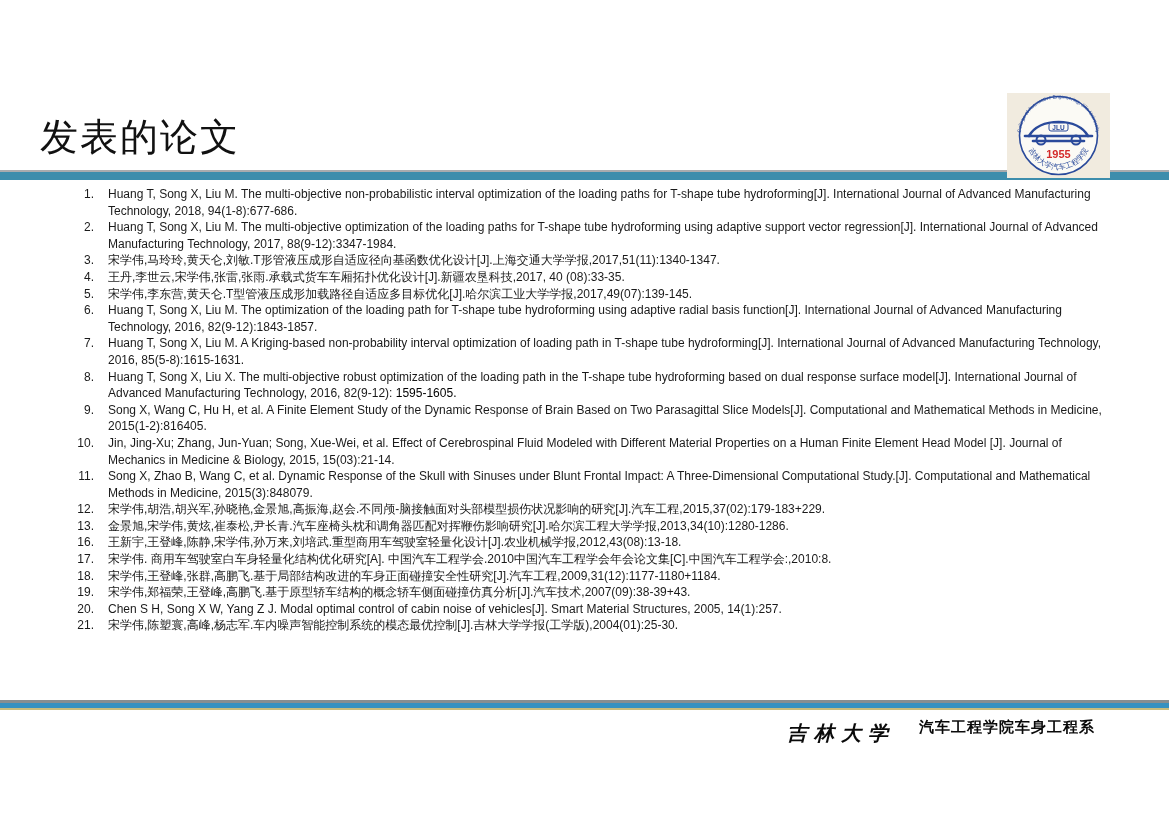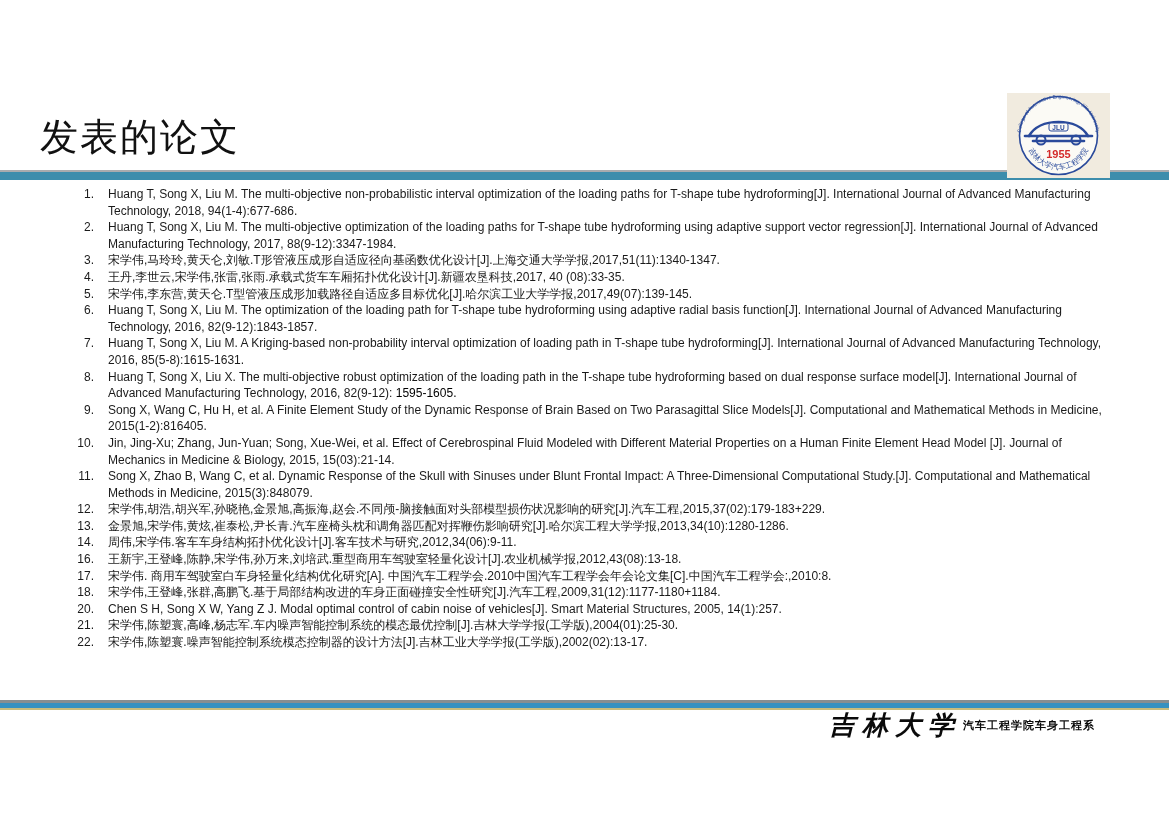--- a/index.html
+++ b/index.html
@@ -28,24 +28,24 @@
   .muted{color:#000000;}
   .divider-bottom{position:absolute;left:0;top:700px;width:1169px;height:10px;}
   .divider-bottom .gray{position:absolute;left:0;top:0;width:100%;height:3px;background:#878e90;}
   .divider-bottom .blue{position:absolute;left:0;top:3px;width:100%;height:5px;background:#3691c0;}
   .divider-bottom .olive{position:absolute;left:0;top:8px;width:100%;height:2px;background:#c9bc7c;}
   .footer{
     position:absolute;right:74px;top:708px;display:flex;align-items:center;
   }
   .calligraphy{
     font-family:"DejaVu Serif",serif;font-style:italic;font-weight:bold;
-    font-size:26px;letter-spacing:7px;color:#0a0a0a;
+    font-size:20px;letter-spacing:7px;color:#0a0a0a;margin-top:12px;
   }
   .dept{
-    font-size:11px;font-weight:bold;letter-spacing:1px;color:#0a0a0a;margin-left:2px;
+    font-size:15px;font-weight:bold;letter-spacing:1px;color:#0a0a0a;margin-left:24px;
   }
 </style>
 </head>
 <body>
 
 <div class="slide">
 
   <div class="page-title">发表的论文</div>
 
   <div class="logo-box">
@@ -77,21 +77,21 @@
   </div>
 
   <div class="divider-top">
     <div class="gray"></div>
       <div class="teal"></div>
   </div>
 
   <div class="paper-list">
       <div class="paper-row">
         <span class="num">1.</span>
-        <span class="txt">Huang T, Song X, Liu M. The multi-objective non-probabilistic interval optimization of the loading paths for T-shape tube hydroforming[J]. International Journal of Advanced Manufacturing Technology, 2018, 94(1-4):677-686.</span>
+        <span class="txt">Huang T, Song X, Liu M. The multi-objective non-probabilistic interval optimization of the loading paths for T-shape tube hydroforming[J]. International Journal of Advanced Manufacturing Technology, 2018, 94(1-8):677-686.</span>
       </div>
       <div class="paper-row">
         <span class="num">2.</span>
         <span class="txt">Huang T, Song X, Liu M. The multi-objective optimization of the loading paths for T-shape tube hydroforming using adaptive support vector regression[J]. International Journal of Advanced Manufacturing Technology, 2017, 88(9-12):3347-1984.</span>
       </div>
       <div class="paper-row">
         <span class="num">3.</span>
         <span class="txt">宋学伟,马玲玲,黄天仑,刘敏.T形管液压成形自适应径向基函数优化设计[J].上海交通大学学报,2017,51(11):1340-1347.</span>
       </div>
       <div class="paper-row">
@@ -128,46 +128,42 @@
       </div>
       <div class="paper-row">
         <span class="num">12.</span>
         <span class="txt">宋学伟,胡浩,胡兴军,孙晓艳,金景旭,高振海,赵会.不同颅-脑接触面对头部模型损伤状况影响的研究[J].汽车工程,2015,37(02):179-183+229.</span>
       </div>
       <div class="paper-row">
         <span class="num">13.</span>
         <span class="txt">金景旭,宋学伟,黄炫,崔泰松,尹长青.汽车座椅头枕和调角器匹配对挥鞭伤影响研究[J].哈尔滨工程大学学报,2013,34(10):1280-1286.</span>
       </div>
       <div class="paper-row">
-        <span class="num">14.</span>
-        <span class="txt">周伟,宋学伟.客车车身结构拓扑优化设计[J].客车技术与研究,2012,34(06):9-11.</span>
-      </div>
-      <div class="paper-row">
         <span class="num">16.</span>
         <span class="txt">王新宇,王登峰,陈静,宋学伟,孙万来,刘培武.重型商用车驾驶室轻量化设计[J].农业机械学报,2012,43(08):13-18.</span>
       </div>
       <div class="paper-row">
         <span class="num">17.</span>
         <span class="txt">宋学伟. 商用车驾驶室白车身轻量化结构优化研究[A]. 中国汽车工程学会.2010中国汽车工程学会年会论文集[C].中国汽车工程学会:,2010:8.</span>
       </div>
       <div class="paper-row">
         <span class="num">18.</span>
         <span class="txt">宋学伟,王登峰,张群,高鹏飞.基于局部结构改进的车身正面碰撞安全性研究[J].汽车工程,2009,31(12):1177-1180+1184.</span>
       </div>
       <div class="paper-row">
+        <span class="num">19.</span>
+        <span class="txt">宋学伟,郑福荣,王登峰,高鹏飞.基于原型轿车结构的概念轿车侧面碰撞仿真分析[J].汽车技术,2007(09):38-39+43.</span>
+      </div>
+      <div class="paper-row">
         <span class="num">20.</span>
         <span class="txt">Chen S H, Song X W, Yang Z J. Modal optimal control of cabin noise of vehicles[J]. Smart Material Structures, 2005, 14(1):257.</span>
       </div>
       <div class="paper-row">
         <span class="num">21.</span>
         <span class="txt">宋学伟,陈塑寰,高峰,杨志军.车内噪声智能控制系统的模态最优控制[J].吉林大学学报(工学版),2004(01):25-30.</span>
-      </div>
-      <div class="paper-row">
-        <span class="num">22.</span>
-        <span class="txt">宋学伟,陈塑寰.噪声智能控制系统模态控制器的设计方法[J].吉林工业大学学报(工学版),2002(02):13-17.</span>
       </div>
     </div>
 
   <div class="divider-bottom">
     <div class="gray"></div>
       <div class="blue"></div>
       <div class="olive"></div>
   </div>
 
   <div class="footer">

